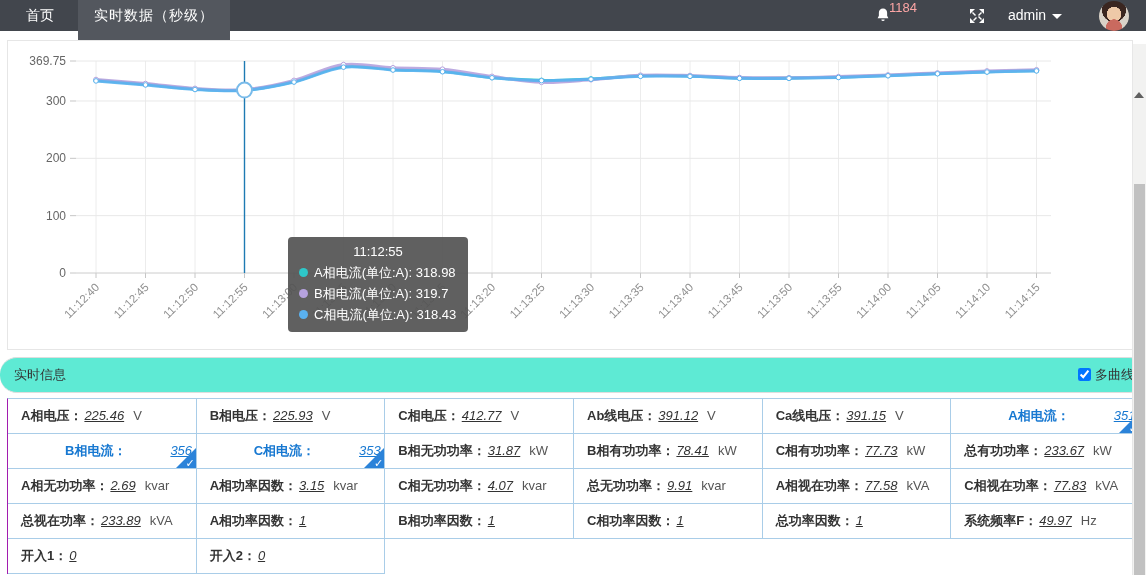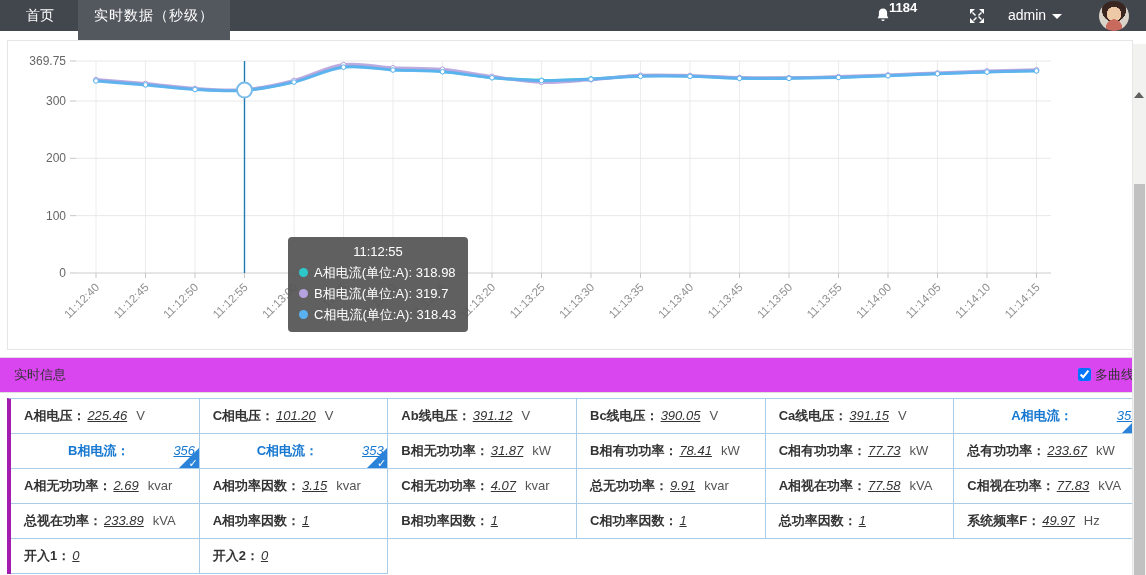--- a/index.html
+++ b/index.html
@@ -6,21 +6,21 @@
   .page{position:relative;width:1146px;height:575px;overflow:hidden;background:#fff;
         font-family:"Liberation Sans","DejaVu Sans",sans-serif;}
 
   
   .hdr{position:absolute;left:0;top:0;width:1146px;height:31px;background:#42464d;}
   .tab{position:absolute;top:0;height:40px;line-height:31px;color:#fff;font-size:14px;
        padding:0 26px;cursor:pointer;text-align:right;}
   .tab.home{left:0;}
   .tab.active{left:78px;background:#53575e;font-weight:normal;padding:0 16px;letter-spacing:1px;}
   .bell{position:absolute;left:874px;top:6px;width:18px;height:20px;cursor:pointer;}
-  .badge{position:absolute;left:889px;top:0px;color:#ffffff;font-size:13px;font-weight:bold;}
+  .badge{position:absolute;left:889px;top:0px;color:#fca5a5;font-size:13px;font-weight:normal;}
   .fsicon{position:absolute;left:968px;top:7px;width:18px;height:18px;cursor:pointer;}
   .usermenu{position:absolute;left:1008px;top:0;height:31px;line-height:31px;color:#fff;
             font-size:14px;cursor:pointer;text-align:right;}
   .caret{display:inline-block;width:0;height:0;border-left:5px solid transparent;
          border-right:5px solid transparent;border-top:5px solid #fff;margin-left:6px;vertical-align:middle;}
   .avatar{position:absolute;left:1099px;top:1px;width:30px;height:30px;border-radius:50%;cursor:pointer;
      background:
        radial-gradient(circle at 50% 88%, #c96a5f 0 26%, rgba(0,0,0,0) 27%),
        radial-gradient(circle at 50% 44%, #eec9a8 0 32%, rgba(0,0,0,0) 33%),
        radial-gradient(circle at 50% 30%, #3a2620 0 46%, rgba(0,0,0,0) 47%),
@@ -30,29 +30,29 @@
   .chart-panel{position:absolute;left:7px;top:40px;width:1124px;height:308px;background:#fff;
                border:1px solid #e6e6e6;}
   #chart-svg{position:absolute;left:0;top:0;}
   .tooltip{position:absolute;left:280px;top:196px;width:158px;background:rgba(84,84,84,0.93);
            border-radius:4px;color:#fff;font-size:13px;padding:7px 11px;z-index:5;}
   .tt-title{text-align:center;margin-bottom:3px;}
   .tt-line{line-height:21px;white-space:nowrap;}
   .tt-dot{display:inline-block;width:9px;height:9px;border-radius:50%;margin-right:6px;}
 
   
-  .info-bar{position:absolute;left:0;top:357px;width:1146px;height:34px;background:#d946ef;
-            border-top:1px solid #dedede;border-bottom:1px solid #dedede;}
+  .info-bar{position:absolute;left:0;top:357px;width:1146px;height:34px;background:#5eead4;
+            border-top:1px solid #dedede;border-bottom:1px solid #dedede;border-radius:17px;}
   .info-title{position:absolute;left:14px;top:0;line-height:34px;font-size:13px;color:#333;}
   .mc{position:absolute;right:12px;top:0;line-height:34px;font-size:13px;color:#333;cursor:pointer;}
   .mc input{vertical-align:middle;margin:0 4px 2px 0;}
 
   #info-table{position:absolute;left:7px;top:398px;width:1132px;display:grid;
               grid-template-columns:repeat(6,1fr);
-              border-top:1px solid #a9cde8;border-left:4px solid #a21caf;}
+              border-top:1px solid #a9cde8;border-left:1px solid #a21caf;}
   .cell{position:relative;height:34px;line-height:34px;border-right:1px solid #a9cde8;
         border-bottom:1px solid #a9cde8;padding-left:13px;white-space:nowrap;overflow:hidden;
         font-size:13px;color:#333;background:#fff;cursor:pointer;}
   .cell .lbl{font-weight:bold;color:#333;}
   .cell .val{font-style:italic;text-decoration:underline;color:#333;margin-left:2px;}
   .cell .unit{color:#555;margin-left:9px;}
   .cell.sel .lbl,.cell.sel .val,.cell.sel .unit{color:#1778d1;margin-left:44px;}
   .cell.blank{border-right:none;border-bottom:none;cursor:default;}
   .corner{position:absolute;right:0;bottom:0;width:0;height:0;
           border-left:20px solid transparent;border-bottom:20px solid #2b83d9;}
@@ -256,23 +256,23 @@
 
   <div class="info-bar">
     <span class="info-title">实时信息</span>
     <label class="mc">
       <input type="checkbox" checked="" style=""><span>多曲线</span>
     </label>
   </div>
 
   <div id="info-table">
       <div class="cell"><span class="lbl">A相电压：</span><span class="val">225.46</span><span class="unit">V</span></div>
-      <div class="cell"><span class="lbl">C相电压：</span><span class="val">101.20</span><span class="unit">V</span></div>
+      <div class="cell"><span class="lbl">B相电压：</span><span class="val">225.93</span><span class="unit">V</span></div>
+      <div class="cell"><span class="lbl">C相电压：</span><span class="val">412.77</span><span class="unit">V</span></div>
       <div class="cell"><span class="lbl">Ab线电压：</span><span class="val">391.12</span><span class="unit">V</span></div>
-      <div class="cell"><span class="lbl">Bc线电压：</span><span class="val">390.05</span><span class="unit">V</span></div>
       <div class="cell"><span class="lbl">Ca线电压：</span><span class="val">391.15</span><span class="unit">V</span></div>
       <div class="cell sel"><span class="lbl">A相电流：</span><span class="val">351.72</span><span class="unit">A</span><div class="corner"></div><div class="corner-check">✓</div></div>
       <div class="cell sel"><span class="lbl">B相电流：</span><span class="val">356.12</span><span class="unit">A</span><div class="corner"></div><div class="corner-check">✓</div></div>
       <div class="cell sel"><span class="lbl">C相电流：</span><span class="val">353.3</span><span class="unit">A</span><div class="corner"></div><div class="corner-check">✓</div></div>
       <div class="cell"><span class="lbl">B相无功功率：</span><span class="val">31.87</span><span class="unit">kW</span></div>
       <div class="cell"><span class="lbl">B相有功功率：</span><span class="val">78.41</span><span class="unit">kW</span></div>
       <div class="cell"><span class="lbl">C相有功功率：</span><span class="val">77.73</span><span class="unit">kW</span></div>
       <div class="cell"><span class="lbl">总有功功率：</span><span class="val">233.67</span><span class="unit">kW</span></div>
       <div class="cell"><span class="lbl">A相无功功率：</span><span class="val">2.69</span><span class="unit">kvar</span></div>
       <div class="cell"><span class="lbl">A相功率因数：</span><span class="val">3.15</span><span class="unit">kvar</span></div>

